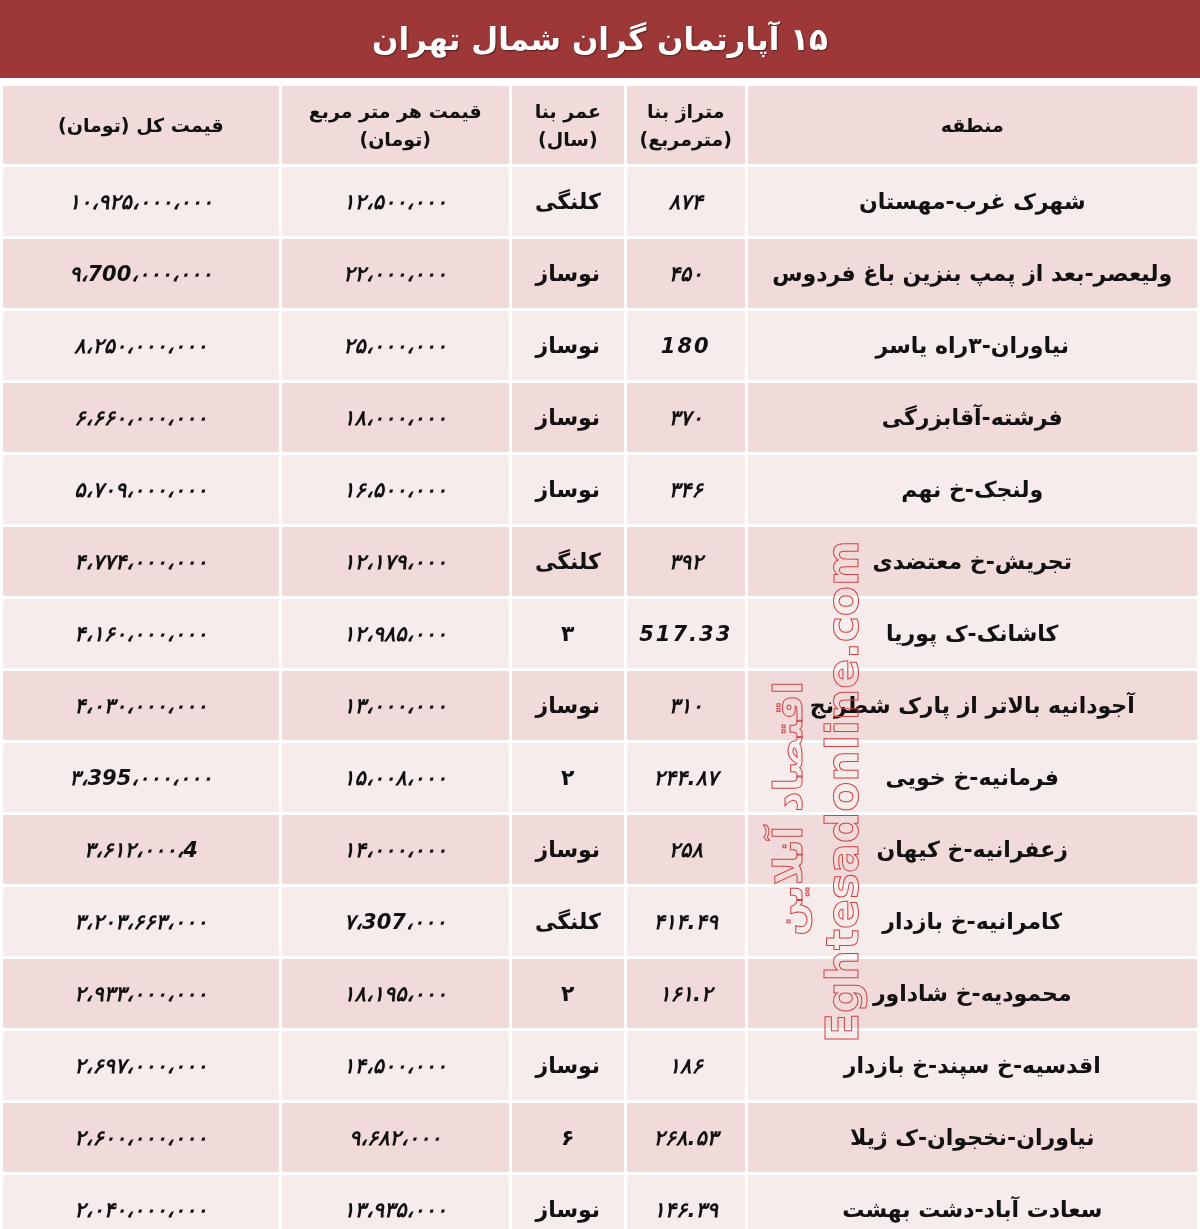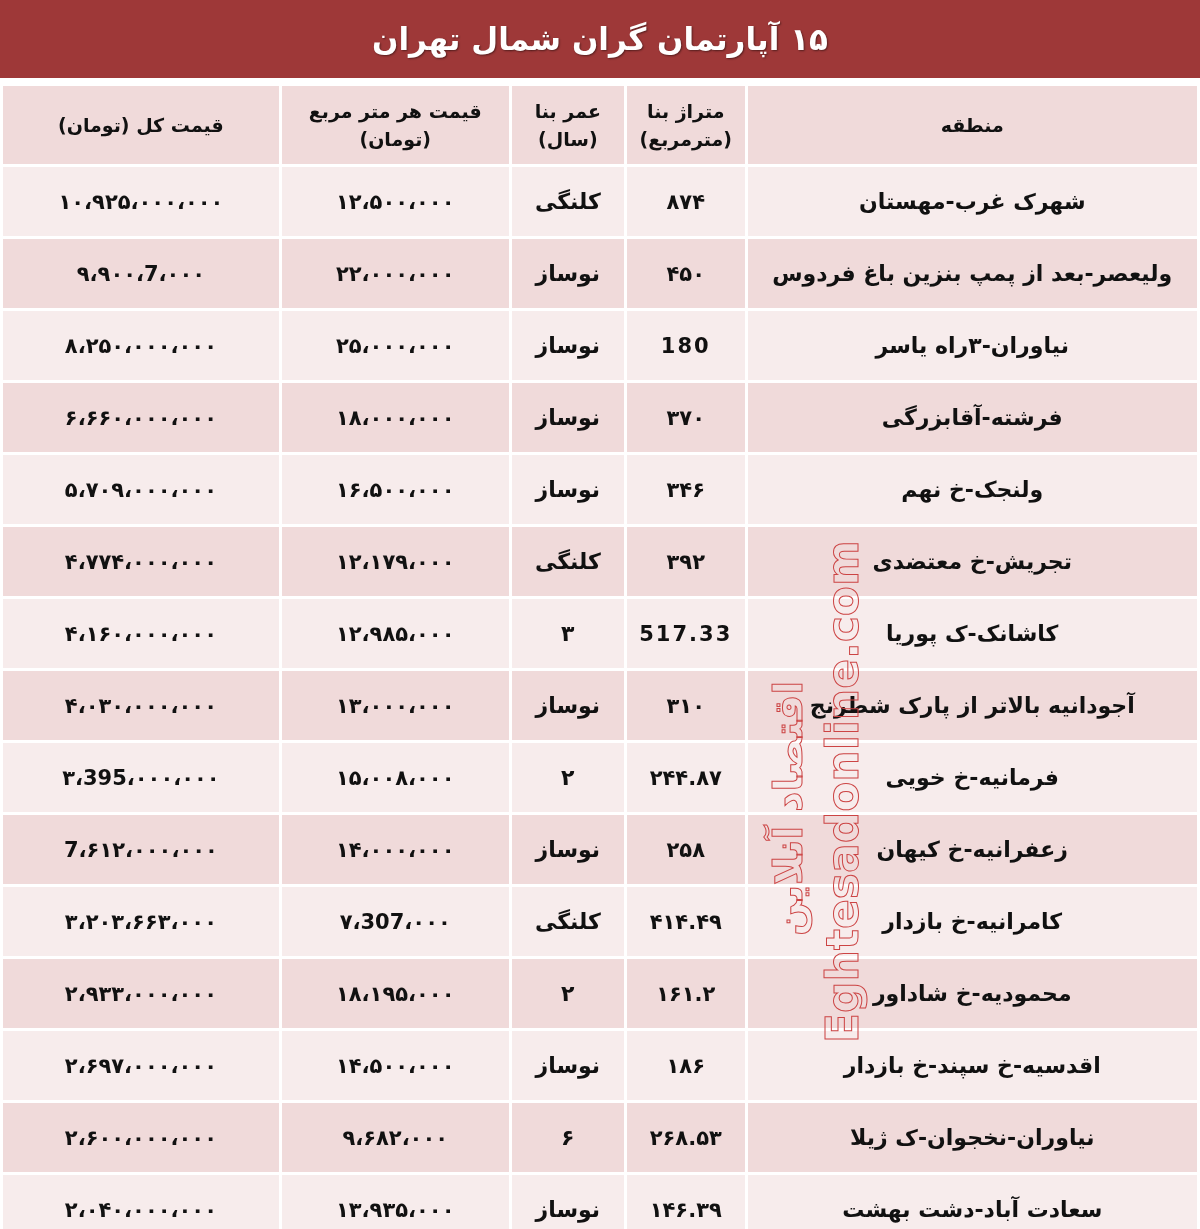--- a/index.html
+++ b/index.html
@@ -9,21 +9,21 @@
                background: #9e3838; display: flex; align-items: center; justify-content: center; }
   .title-bar span { color: #ffffff; font-size: 31px; font-weight: bold; direction: rtl;
                     text-shadow: 1px 1px 2px rgba(0,0,0,0.45); }
   table { position: absolute; left: 0; top: 86px; width: 1200px;
           border-collapse: separate; border-spacing: 3px 3px; margin: -3px 0 0 0; direction: rtl; table-layout: fixed; }
   th, td { text-align: center; vertical-align: middle; color: #111; padding: 0; }
   th { height: 78px; background: #f0dada; font-weight: bold; font-size: 19px; line-height: 28px; }
   td { height: 69px; font-weight: bold; font-size: 22px; }
   tr.odd td { background: #f7ecec; }
   tr.even td { background: #f0dada; }
-  td.num { font-size: 21px; letter-spacing: 2px; }
+  td.num { font-size: 21px; letter-spacing: 2px; font-style: italic; }
   col.c-region { width: 440px; }
   col.c-area { width: 115px; }
   col.c-age { width: 110px; }
   col.c-ppm { width: 222px; }
   col.c-total { width: 270px; }
   .watermark { position: absolute; left: 765px; top: 548px; width: 110px; height: 500px; pointer-events: none; }
   .wm-line { position: absolute; writing-mode: vertical-rl; transform: rotate(180deg);
              font-weight: bold; color: transparent; -webkit-text-stroke: 1px #c44; white-space: nowrap; }
   .wm-en { left: 52px; top: 0; font-size: 44px; font-family: "DejaVu Sans", sans-serif; height: 495px; text-align: center; }
   .wm-fa { left: 0; top: 95px; font-size: 40px; height: 330px; text-align: center; }
@@ -58,21 +58,21 @@
         <td class="num">۸۷۴</td>
         <td>کلنگی</td>
         <td class="num">۱۲،۵۰۰،۰۰۰</td>
         <td class="num">۱۰،۹۲۵،۰۰۰،۰۰۰</td>
       </tr>
       <tr class="even">
         <td>ولیعصر-بعد از پمپ بنزین باغ فردوس</td>
         <td class="num">۴۵۰</td>
         <td>نوساز</td>
         <td class="num">۲۲،۰۰۰،۰۰۰</td>
-        <td class="num">۹،۹۰۰،7،۰۰۰</td>
+        <td class="num">۹،700،۰۰۰،۰۰۰</td>
       </tr>
       <tr class="odd">
         <td>نیاوران-۳راه یاسر</td>
         <td class="num">180</td>
         <td>نوساز</td>
         <td class="num">۲۵،۰۰۰،۰۰۰</td>
         <td class="num">۸،۲۵۰،۰۰۰،۰۰۰</td>
       </tr>
       <tr class="even">
         <td>فرشته-آقابزرگی</td>
@@ -114,21 +114,21 @@
         <td class="num">۲۴۴.۸۷</td>
         <td>۲</td>
         <td class="num">۱۵،۰۰۸،۰۰۰</td>
         <td class="num">۳،395،۰۰۰،۰۰۰</td>
       </tr>
       <tr class="even">
         <td>زعفرانیه-خ کیهان</td>
         <td class="num">۲۵۸</td>
         <td>نوساز</td>
         <td class="num">۱۴،۰۰۰،۰۰۰</td>
-        <td class="num">7،۶۱۲،۰۰۰،۰۰۰</td>
+        <td class="num">۳،۶۱۲،۰۰۰،4</td>
       </tr>
       <tr class="odd">
         <td>کامرانیه-خ بازدار</td>
         <td class="num">۴۱۴.۴۹</td>
         <td>کلنگی</td>
         <td class="num">۷،307،۰۰۰</td>
         <td class="num">۳،۲۰۳،۶۶۳،۰۰۰</td>
       </tr>
       <tr class="even">
         <td>محمودیه-خ شاداور</td>

